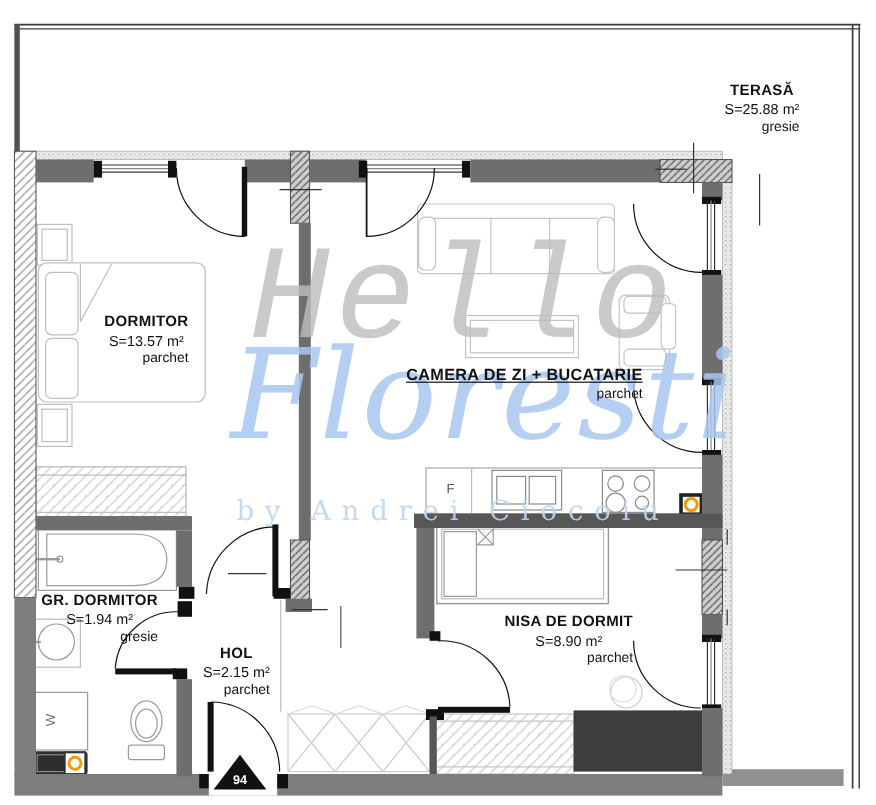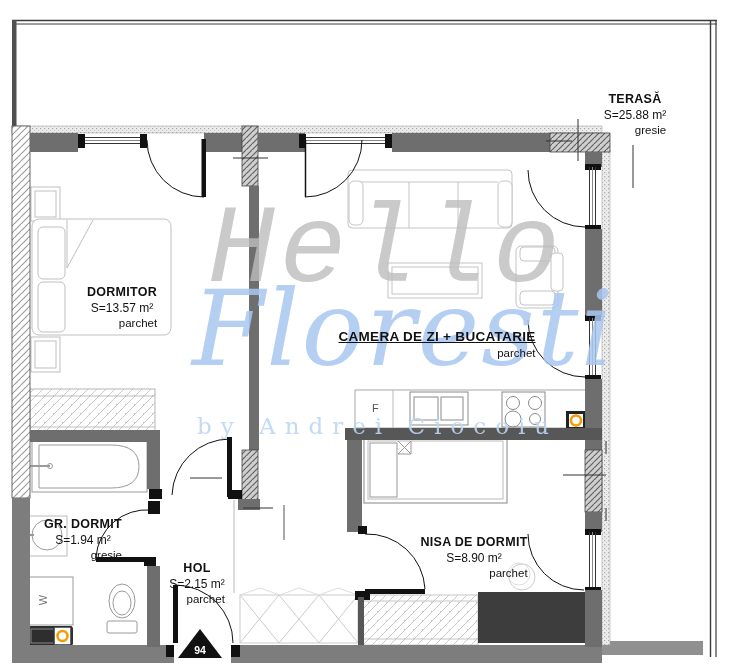--- a/index.html
+++ b/index.html
@@ -1,21 +1,21 @@
 <!DOCTYPE html>
 <html><head>
 <meta charset="utf-8">
 <style>
   html,body{margin:0;padding:0;background:#fff;}
   #stage{position:relative;width:730px;height:671px;background:#ffffff;overflow:hidden;
          font-family:"Liberation Sans",sans-serif;}
   #plan-svg{position:absolute;left:0;top:0;}
   .lbl{position:absolute;transform:translateX(-50%);text-align:center;color:#111;
        line-height:1.25;white-space:nowrap;}
-  .lbl .nm{font-weight:bold;font-size:12.5px;letter-spacing:.3px;display:block;margin-top:24px;}
+  .lbl .nm{font-weight:bold;font-size:12.5px;letter-spacing:.3px;display:block;}
   .lbl .ar{font-size:12px;display:block;}
   .lbl .fl{font-size:11.5px;display:block;text-align:right;}
   .lbl-living .nm{font-size:13.5px;text-decoration:underline;}
   .fixture{position:absolute;color:#555;font-size:11px;}
   .w-rot{transform:rotate(-90deg);color:#777;}
   .entrance-no{position:absolute;left:200px;top:644px;transform:translateX(-50%);
        color:#ffffff;font-size:10.5px;font-weight:bold;}
   .wm{position:absolute;pointer-events:none;}
   .wm-hello{left:208px;top:188px;font-family:Liberation Mono, monospace;font-style:italic;
        font-size:112px;color:#bdbdbd;opacity:.8;letter-spacing:4px;}
@@ -271,21 +271,21 @@
   <span class="fl">parchet</span>
 </div>
 
 <div class="lbl" style="left:474px;top:511px;">
   <span class="nm">NISA DE DORMIT</span>
   <span class="ar">S=8.90 m²</span>
   <span class="fl">parchet</span>
 </div>
 
 <div class="lbl" style="left:83px;top:493px;">
-  <span class="nm">GR. DORMIT</span>
+  <span class="nm">GR. DORMITOR</span>
   <span class="ar">S=1.94 m²</span>
   <span class="fl">gresie</span>
 </div>
 
 <div class="lbl" style="left:197px;top:537px;">
   <span class="nm">HOL</span>
   <span class="ar">S=2.15 m²</span>
   <span class="fl">parchet</span>
 </div>
 

